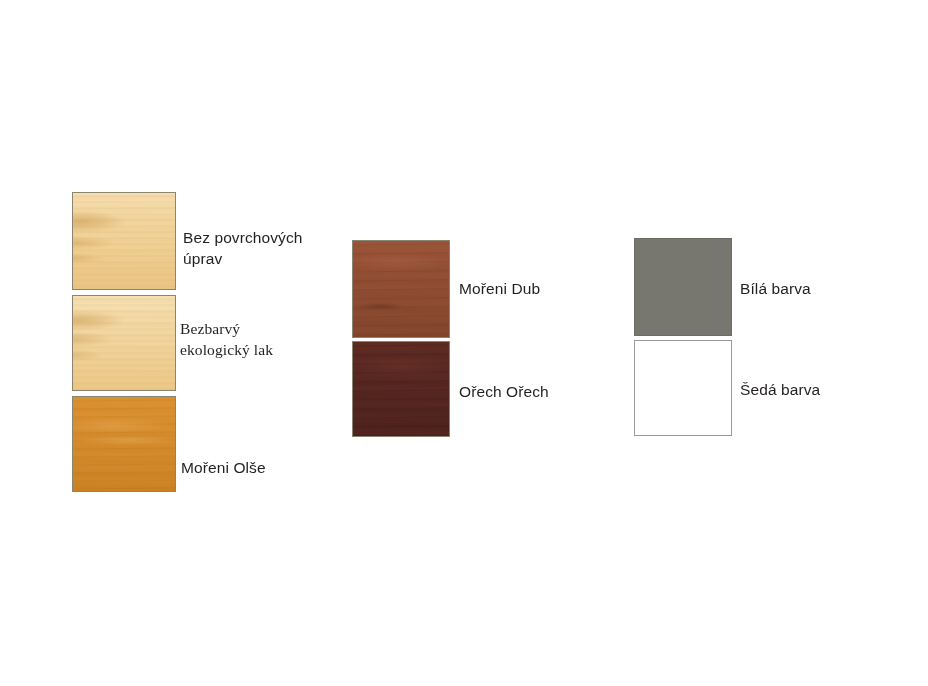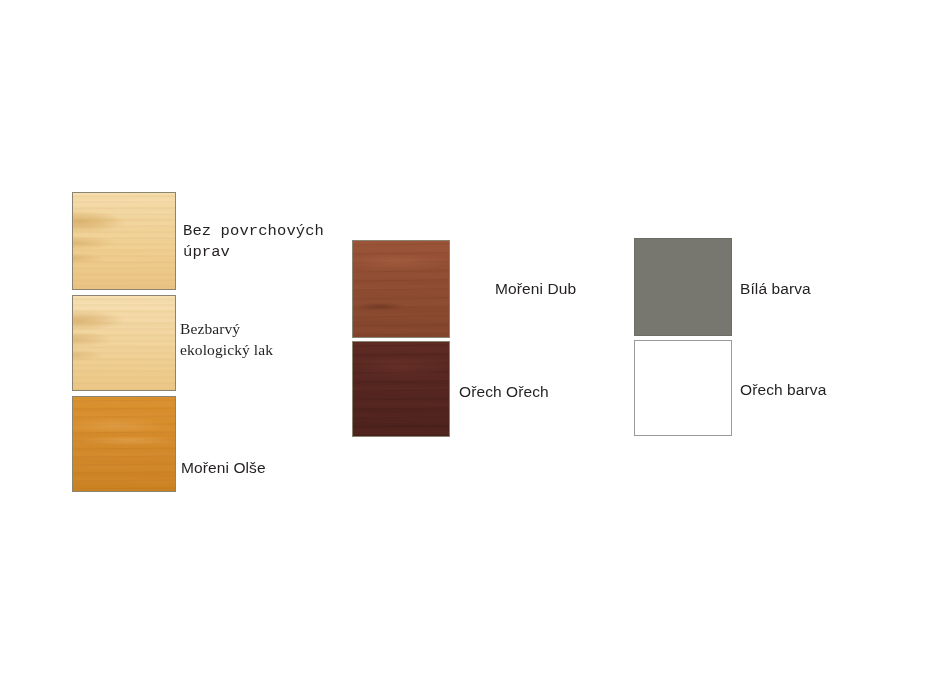--- a/index.html
+++ b/index.html
@@ -219,50 +219,50 @@
 </head>
 <body style="background: rgb(255, 255, 255);">
 
 <div id="swatch-board">
 
   <div class="swatch-group">
 
     <div class="swatch-chip surf-pine edge-wood" style="left:72px; top:192px; width:104px; height:98px;">
       <div class="grain"></div>
     </div>
-    <div class="swatch-label" style="left:183px; top:221px; width:170px;font-family:Liberation Mono, monospace;">Bez povrchových
+    <div class="swatch-label" style="left:183px; top:227px; width:170px;">Bez povrchových
 úprav</div>
 
     <div class="swatch-chip surf-pine-lacquer edge-wood" style="left:72px; top:295px; width:104px; height:96px;">
       <div class="grain"></div>
     </div>
     <div class="swatch-label" style="left:180px; top:318px; width:170px;font-family:Liberation Serif, serif;">Bezbarvý
 ekologický lak</div>
 
     <div class="swatch-chip surf-alder edge-wood" style="left:72px; top:396px; width:104px; height:96px;">
       <div class="grain"></div>
     </div>
     <div class="swatch-label" style="left:181px; top:435px; width:170px;margin-top:22px;">Mořeni Olše</div>
   </div>
 
   <div class="swatch-group">
 
     <div class="swatch-chip surf-oak edge-wood" style="left:352px; top:240px; width:98px; height:98px;">
       <div class="grain"></div>
     </div>
-    <div class="swatch-label" style="left:459px; top:278px; width:170px;margin-left:36px;">Mořeni Dub</div>
+    <div class="swatch-label" style="left:459px; top:278px; width:170px;">Mořeni Dub</div>
 
     <div class="swatch-chip surf-walnut edge-wood" style="left:352px; top:341px; width:98px; height:96px;">
       <div class="grain"></div>
     </div>
     <div class="swatch-label" style="left:459px; top:381px; width:170px;">Ořech Ořech</div>
   </div>
 
   <div class="swatch-group">
 
     <div class="swatch-chip surf-gray edge-gray" style="left:634px; top:238px; width:98px; height:98px;"></div>
     <div class="swatch-label" style="left:740px; top:278px; width:170px;">Bílá barva</div>
 
     <div class="swatch-chip surf-white edge-white" style="left:634px; top:340px; width:98px; height:96px;"></div>
-    <div class="swatch-label" style="left:740px; top:379px; width:170px;">Ořech barva</div>
+    <div class="swatch-label" style="left:740px; top:379px; width:170px;">Šedá barva</div>
   </div>
 
 </div>
 
 </body></html>

